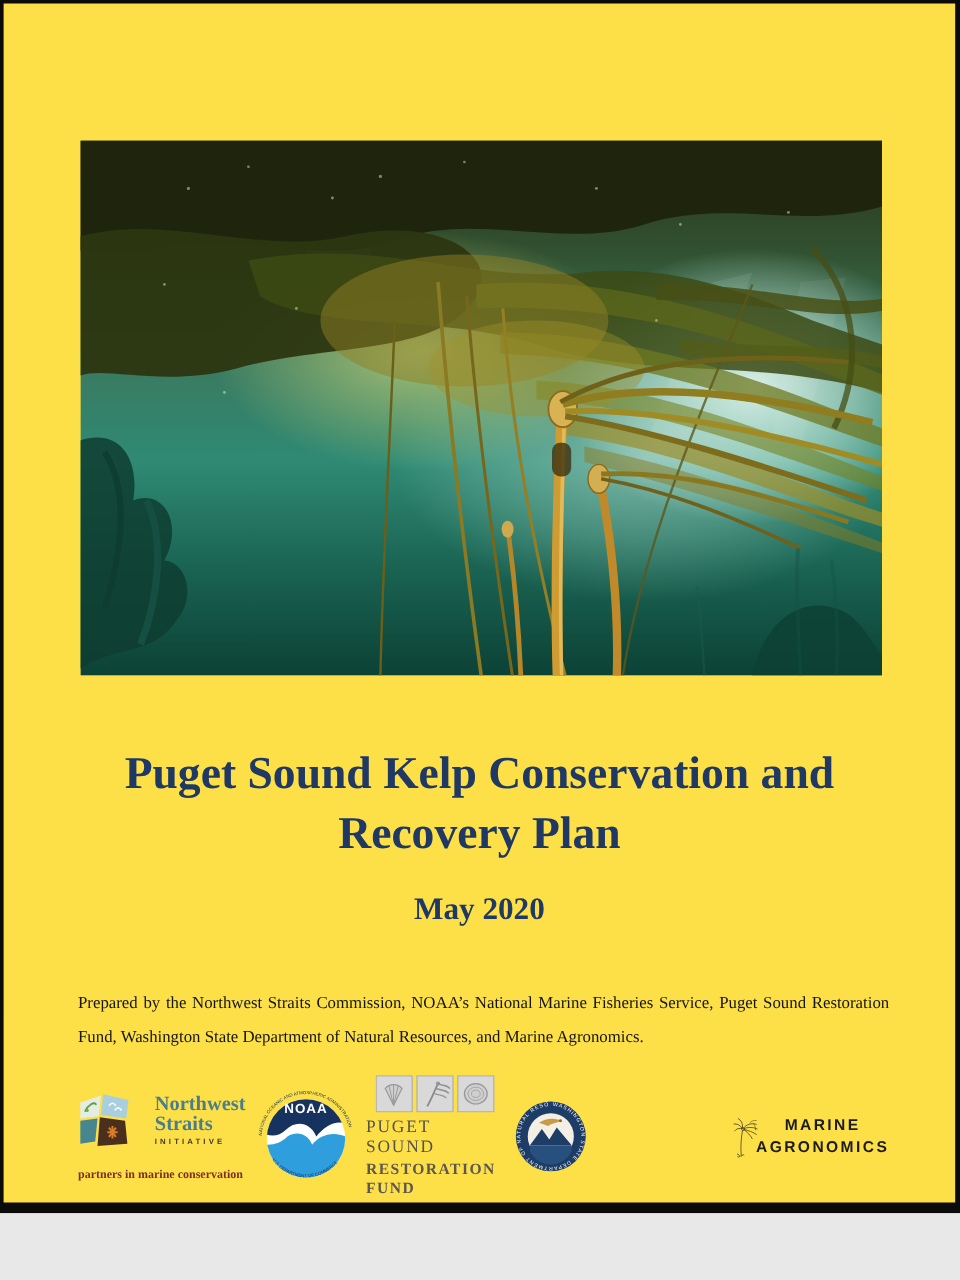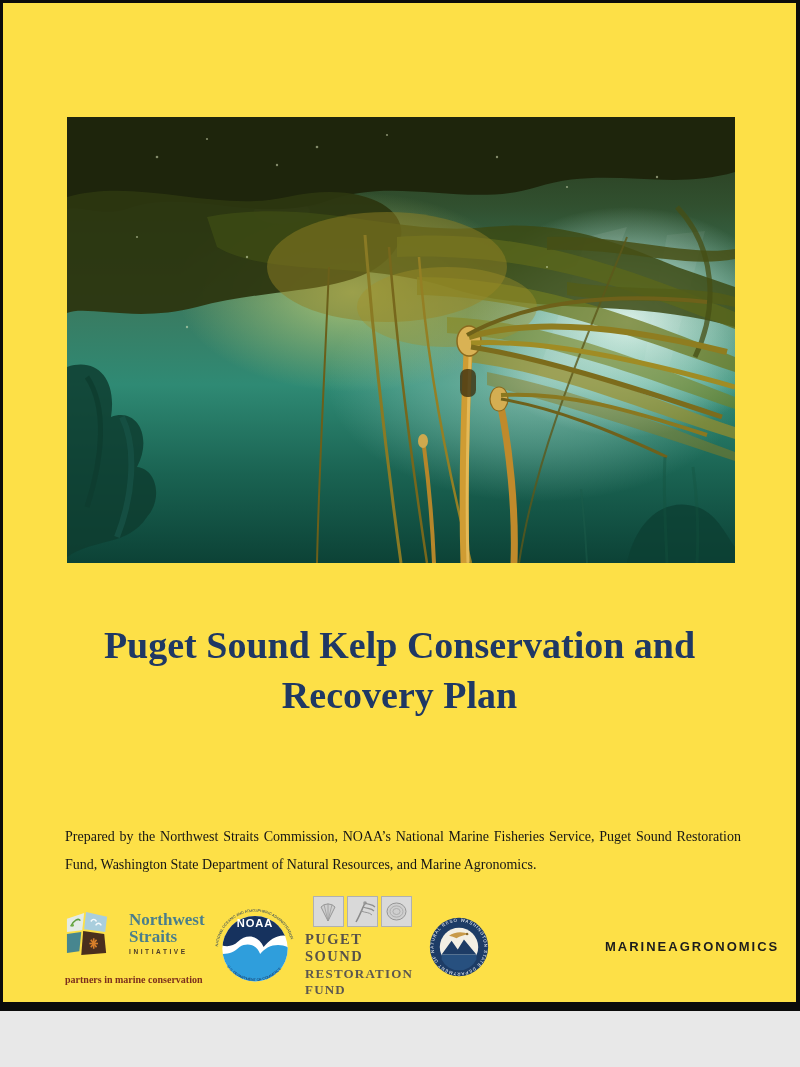--- a/index.html
+++ b/index.html
@@ -48,30 +48,30 @@
   }
   
   .nws{width:140px;display:flex;flex-direction:column;}
   .nws-row{display:flex;align-items:flex-start;gap:20px;}
   .nws-text{display:flex;flex-direction:column;padding-top:2px;}
   .nws-name{font-family:"Liberation Serif",serif;font-weight:bold;font-size:17px;line-height:17px;color:#4a7e8c;}
   .nws-init{font-family:"Liberation Sans",sans-serif;font-weight:bold;font-size:6.5px;letter-spacing:2.6px;color:#4a3a28;margin-top:3px;}
   .nws-tag{font-family:"Liberation Serif",serif;font-weight:bold;font-size:10px;color:#7c2f1e;margin-top:17px;white-space:nowrap;}
   
   .psrf{width:116px;display:flex;flex-direction:column;align-items:center;}
-  .psrf-l1{font-family:"Liberation Serif",serif;font-weight:bold;font-size:14.5px;letter-spacing:1.5px;color:#57524a;margin-top:4px;}
+  .psrf-l1{font-family:"Liberation Serif",serif;font-weight:normal;font-size:14.5px;letter-spacing:1.5px;color:#57524a;margin-top:4px;}
   .psrf-l2{font-family:"Liberation Serif",serif;font-weight:bold;font-size:13px;letter-spacing:1.2px;color:#5c574f;margin-top:1px;}
   
   .dnr{width:172px;display:flex;align-items:center;gap:6px;}
   .dnr-text{display:flex;flex-direction:column;}
   .dnr-small{font-family:"Liberation Sans",sans-serif;font-weight:bold;font-size:6.8px;letter-spacing:0.8px;color:#1d3a63;margin-bottom:2px;}
   .dnr-big{font-family:"Liberation Sans",sans-serif;font-weight:bold;font-size:17px;line-height:15.5px;letter-spacing:0.6px;color:#1d3a63;}
   
   .ma{width:134px;display:flex;align-items:center;}
-  .ma-text{display:flex;flex-direction:row;text-align:center;margin-left:-2px;}
+  .ma-text{display:flex;flex-direction:column;text-align:center;margin-left:-2px;}
   .ma-line{font-family:"Liberation Sans",sans-serif;font-weight:bold;font-size:13px;line-height:18px;letter-spacing:2px;color:#1c1c1c;}
 </style>
 </head>
 <body>
 
 <div class="page">
 
   <svg class="photo" viewBox="0 0 668 446" preserveAspectRatio="none" aria-hidden="true">
     <defs>
       <linearGradient id="gWater" x1="0" y1="0" x2="0" y2="1">
@@ -165,20 +165,21 @@
         <circle cx="480" cy="150" r="1.1"></circle>
         <circle cx="590" cy="60" r="1.2"></circle>
     </g>
   </svg>
 
   <div class="title">
     <div>Puget Sound Kelp Conservation and</div>
     <div>Recovery Plan</div>
   </div>
 
+  <div class="date">May 2020</div>
 
   <div class="prepared">Prepared by the Northwest Straits Commission, NOAA’s National Marine Fisheries Service, Puget Sound Restoration Fund, Washington State Department of Natural Resources, and Marine Agronomics.</div>
 
   <div class="logo-strip">
 
     <div class="nws">
       <div class="nws-row">
         <svg width="44" height="48" viewBox="0 0 46 50">
           <polygon points="2,10 20,4 18,22 2,24" fill="#e4ece6"></polygon>
           <path d="M6,18 C9,12 14,9 16,12" stroke="#5f9e3e" stroke-width="1.6" fill="none"></path>

